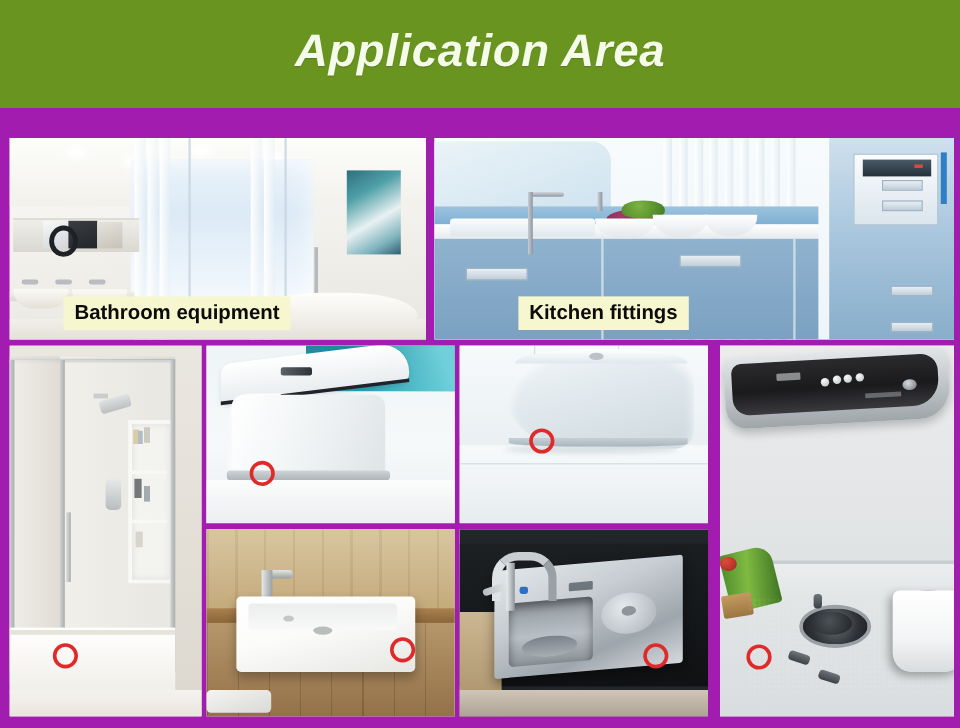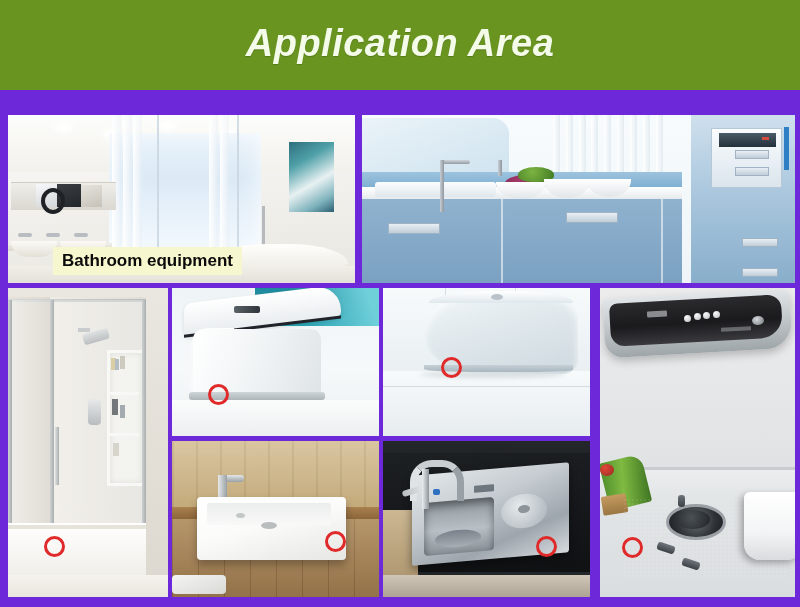--- a/index.html
+++ b/index.html
@@ -16,21 +16,21 @@
     background:#6a9420;
     display:flex;align-items:center;justify-content:center;
   }
   .header-title{
     color:#f4fbe9;font-size:38px;font-weight:bold;letter-spacing:.5px;
     text-shadow:0 1px 1px rgba(0,0,0,.18);
     padding-bottom:4px;
   }
 
   
-  .gallery{position:absolute;left:0;top:90px;width:800px;height:517px;background:#6d28d9;}
+  .gallery{position:absolute;left:0;top:90px;width:800px;height:517px;background:#a21caf;}
 
   .cell{position:absolute;overflow:hidden;background:#e9e9e9;}
   .cell .scene{position:absolute;inset:0;}
 
   
   .caption{
     position:absolute;z-index:40;
     background:#f7f7cf;color:#0b0b0b;
     font-weight:bold;font-size:17px;line-height:1;
     padding:5px 9px 6px 9px;white-space:nowrap;
@@ -338,20 +338,21 @@
         <div class="sh k-tallunit"></div>
         <div class="sh k-bluestrip"></div>
         <div class="sh k-oven"></div>
         <div class="sh k-ovenglass"></div>
         <div class="sh k-ovenled"></div>
         <div class="sh k-handle" style="right:6%;top:21%;width:32px;height:7px;"></div>
         <div class="sh k-handle" style="right:6%;top:31%;width:32px;height:7px;"></div>
         <div class="sh k-handle" style="right:4%;top:73%;width:34px;height:7px;"></div>
         <div class="sh k-handle" style="right:4%;top:91%;width:34px;height:7px;"></div>
       </div>
+      <div class="caption" style="left: 70px; bottom: 8px; background: rgb(247, 247, 207); color: rgb(11, 11, 11);">Kitchen fittings</div>
     </div>
 
     <div class="cell" style="left:8px;top:198px;width:160px;height:309px;">
       <div class="scene">
         <div class="sh s-bg"></div>
         <div class="sh s-wallL"></div>
         <div class="sh s-wallR"></div>
         <div class="sh s-frameTop"></div>
         <div class="sh s-niche"></div>
         <div class="sh s-nicheshelf" style="top:33.5%;"></div>

